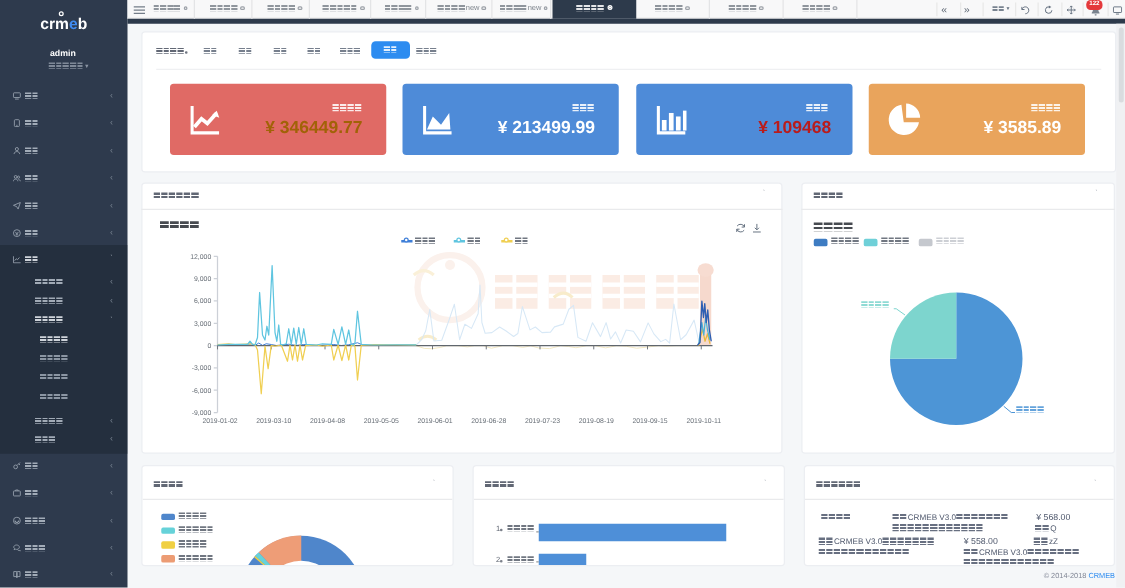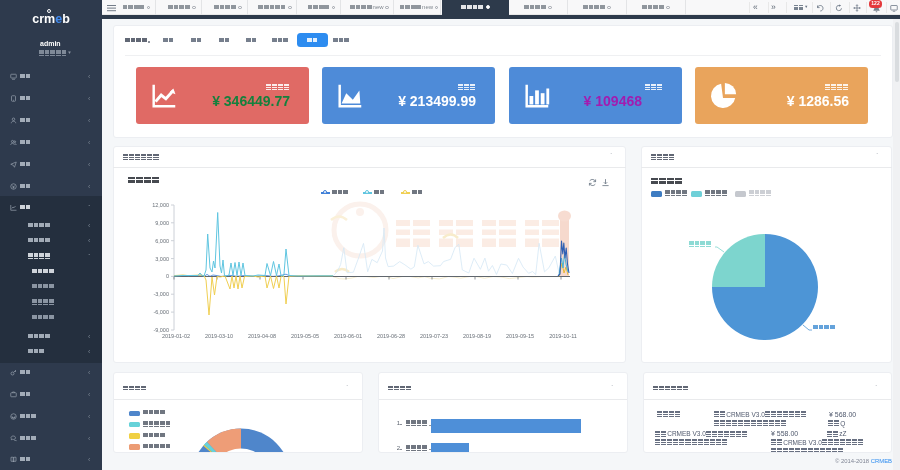--- a/index.html
+++ b/index.html
@@ -197,51 +197,51 @@
 <div class="abs" style="left:125px;top:55px;width:756px;height:1px;background:#eff0f2"></div>
 <div class="abs" style="left:136px;top:67px;width:173px;height:57px;background:#e06a65;border-radius:3px"></div>
 <div class="abs" style="left:149px;top:81px">
     <svg width="30" height="30" viewBox="0 0 32 32">
       <path d="M5 4v23h23" stroke="#fff" stroke-width="2.6" fill="none"></path>
       <path d="M7 22l6-7 5 4 8-9" stroke="#fff" stroke-width="3.2" fill="none"></path>
       <path d="M26 8l2.2 6-6-2.2z" fill="#fff"></path>
     </svg>
   </div>
 <div class="abs" style="left:190px;top:83px;width:100px;text-align:right;font-size:6.5px;color:#fff"><i class="z"></i><i class="z"></i><i class="z"></i><i class="z"></i></div>
-<div class="abs" style="left:172px;top:93px;width:118px;text-align:right;font-size:14px;font-weight:bold;color:#15803d">¥ 346449.77</div>
+<div class="abs" style="left:172px;top:93px;width:118px;text-align:right;font-size:14px;font-weight:bold;color:#a16207">¥ 346449.77</div>
 <div class="abs" style="left:322px;top:67px;width:173px;height:57px;background:#4e8bd8;border-radius:3px"></div>
 <div class="abs" style="left:335px;top:81px">
     <svg width="30" height="30" viewBox="0 0 32 32">
       <path d="M5 4v23h23" stroke="#fff" stroke-width="2.6" fill="none"></path>
       <path d="M7 24l5-11 7 7 7-10 1 14z" fill="#fff"></path>
     </svg>
   </div>
 <div class="abs" style="left:376px;top:83px;width:100px;text-align:right;font-size:6.5px;color:#fff"><i class="z"></i><i class="z"></i><i class="z"></i></div>
 <div class="abs" style="left:358px;top:93px;width:118px;text-align:right;font-size:14px;font-weight:bold;color:#fff">¥ 213499.99</div>
 <div class="abs" style="left:509px;top:67px;width:173px;height:57px;background:#4e8bd8;border-radius:3px"></div>
 <div class="abs" style="left:522px;top:81px">
     <svg width="30" height="30" viewBox="0 0 32 32">
       <path d="M5 4v23h23" stroke="#fff" stroke-width="2.6" fill="none"></path>
       <rect x="8" y="16" width="4" height="9" fill="#fff"></rect>
       <rect x="14" y="10" width="4" height="15" fill="#fff"></rect>
       <rect x="20" y="13" width="4" height="12" fill="#fff"></rect>
       <rect x="26" y="8" width="3" height="17" fill="#fff"></rect>
     </svg>
   </div>
 <div class="abs" style="left:563px;top:83px;width:100px;text-align:right;font-size:6.5px;color:#fff"><i class="z"></i><i class="z"></i><i class="z"></i></div>
-<div class="abs" style="left:545px;top:93px;width:97px;text-align:right;font-size:14px;font-weight:bold;color:#a21caf">¥ 109468</div>
+<div class="abs" style="left:545px;top:93px;width:120px;text-align:right;font-size:14px;font-weight:bold;color:#b91c1c">¥ 109468</div>
 <div class="abs" style="left:695px;top:67px;width:173px;height:57px;background:#e9a45c;border-radius:3px"></div>
 <div class="abs" style="left:708px;top:81px">
     <svg width="30" height="30" viewBox="0 0 32 32">
       <path d="M14 3A13 13 0 1 0 29 18H16z" fill="#fff"></path>
       <path d="M18 2v12h12A12.5 12.5 0 0 0 18 2z" fill="#fff"></path>
     </svg>
   </div>
 <div class="abs" style="left:749px;top:83px;width:100px;text-align:right;font-size:6.5px;color:#fff"><i class="z"></i><i class="z"></i><i class="z"></i><i class="z"></i></div>
-<div class="abs" style="left:731px;top:93px;width:118px;text-align:right;font-size:14px;font-weight:bold;color:#fff">¥ 1286.56</div>
+<div class="abs" style="left:731px;top:93px;width:118px;text-align:right;font-size:14px;font-weight:bold;color:#fff">¥ 3585.89</div>
 <div class="panel" style="left:113px;top:146px;width:513px;height:217px"></div>
 <div class="abs" style="left:123px;top:153.5px;font-size:6.5px;color:#4a5160"><i class="z"></i><i class="z"></i><i class="z"></i><i class="z"></i><i class="z"></i><i class="z"></i></div>
 <div class="abs caret" style="left:610px;top:152px">ˋ</div>
 <div class="abs" style="left:113px;top:167px;width:513px;height:1px;background:#e9eaec"></div>
 <div class="abs" style="left:128px;top:175px;font-size:8.5px;font-weight:bold;color:#2b2f36"><i class="z"></i><i class="z"></i><i class="z"></i><i class="z"></i></div>
 <div class="abs" style="left:321px;top:192px;width:9px;height:1.6px;background:#3f7fd8"></div>
 <div class="abs" style="left:322.7px;top:190px;width:4px;height:4px;border:1.2px solid #3f7fd8;border-radius:50%;background:#fff"></div>
 <div class="abs" style="left:332px;top:189.5px;font-size:6px;color:#5b626e"><i class="z"></i><i class="z"></i><i class="z"></i></div>
 <div class="abs" style="left:363px;top:192px;width:9px;height:1.6px;background:#5fc5e0"></div>
 <div class="abs" style="left:364.7px;top:190px;width:4px;height:4px;border:1.2px solid #5fc5e0;border-radius:50%;background:#fff"></div>

